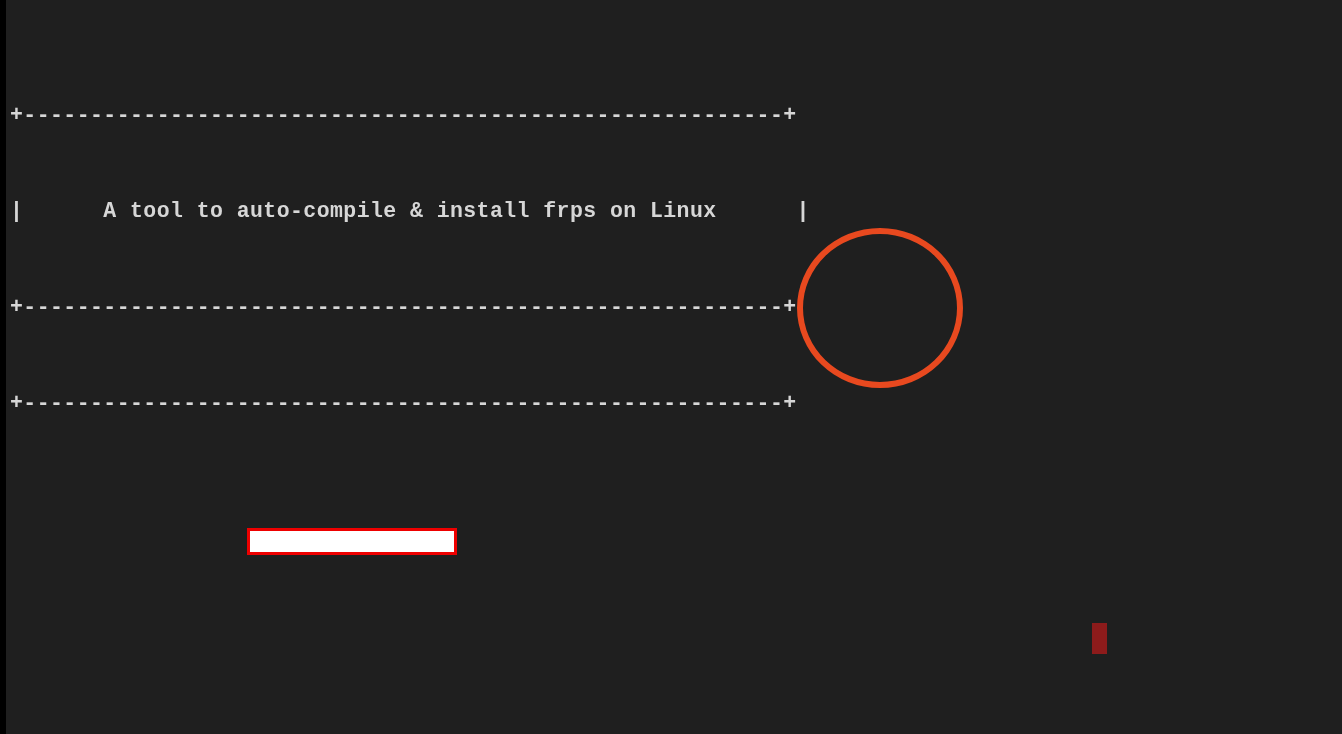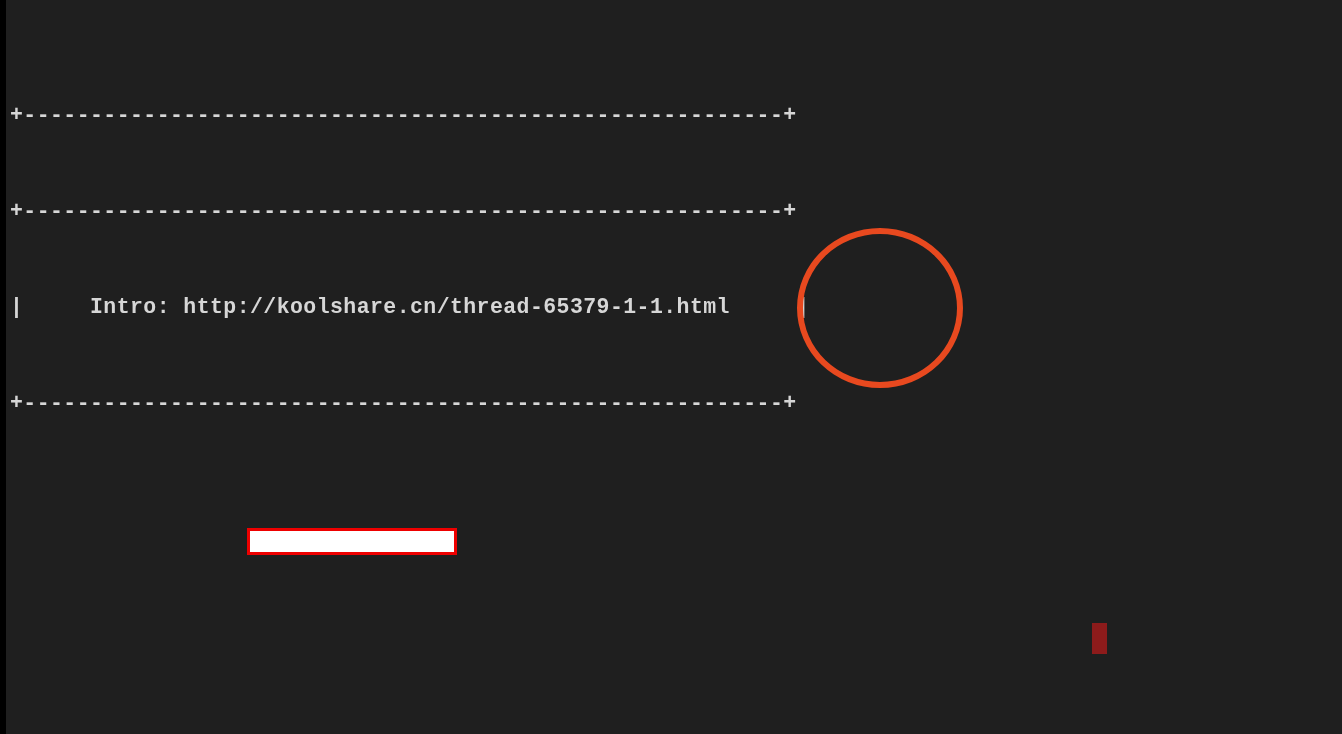--- a/index.html
+++ b/index.html
@@ -81,22 +81,22 @@
 </head>
 <body>
 
 <div id="screen">
 
   <div id="left-gutter"></div>
 
   <div id="terminal">
 
     <div class="line">+---------------------------------------------------------+</div>
+    <div class="line">|      A tool to auto-compile &amp; install frps on Linux      |</div>
     <div class="line">+---------------------------------------------------------+</div>
-    <div class="line">|     Intro: http://koolshare.cn/thread-65379-1-1.html     |</div>
     <div class="line">+---------------------------------------------------------+</div>
 
     <div class="blank"></div>
     <div class="blank"></div>
 
     
     
     
     
 

